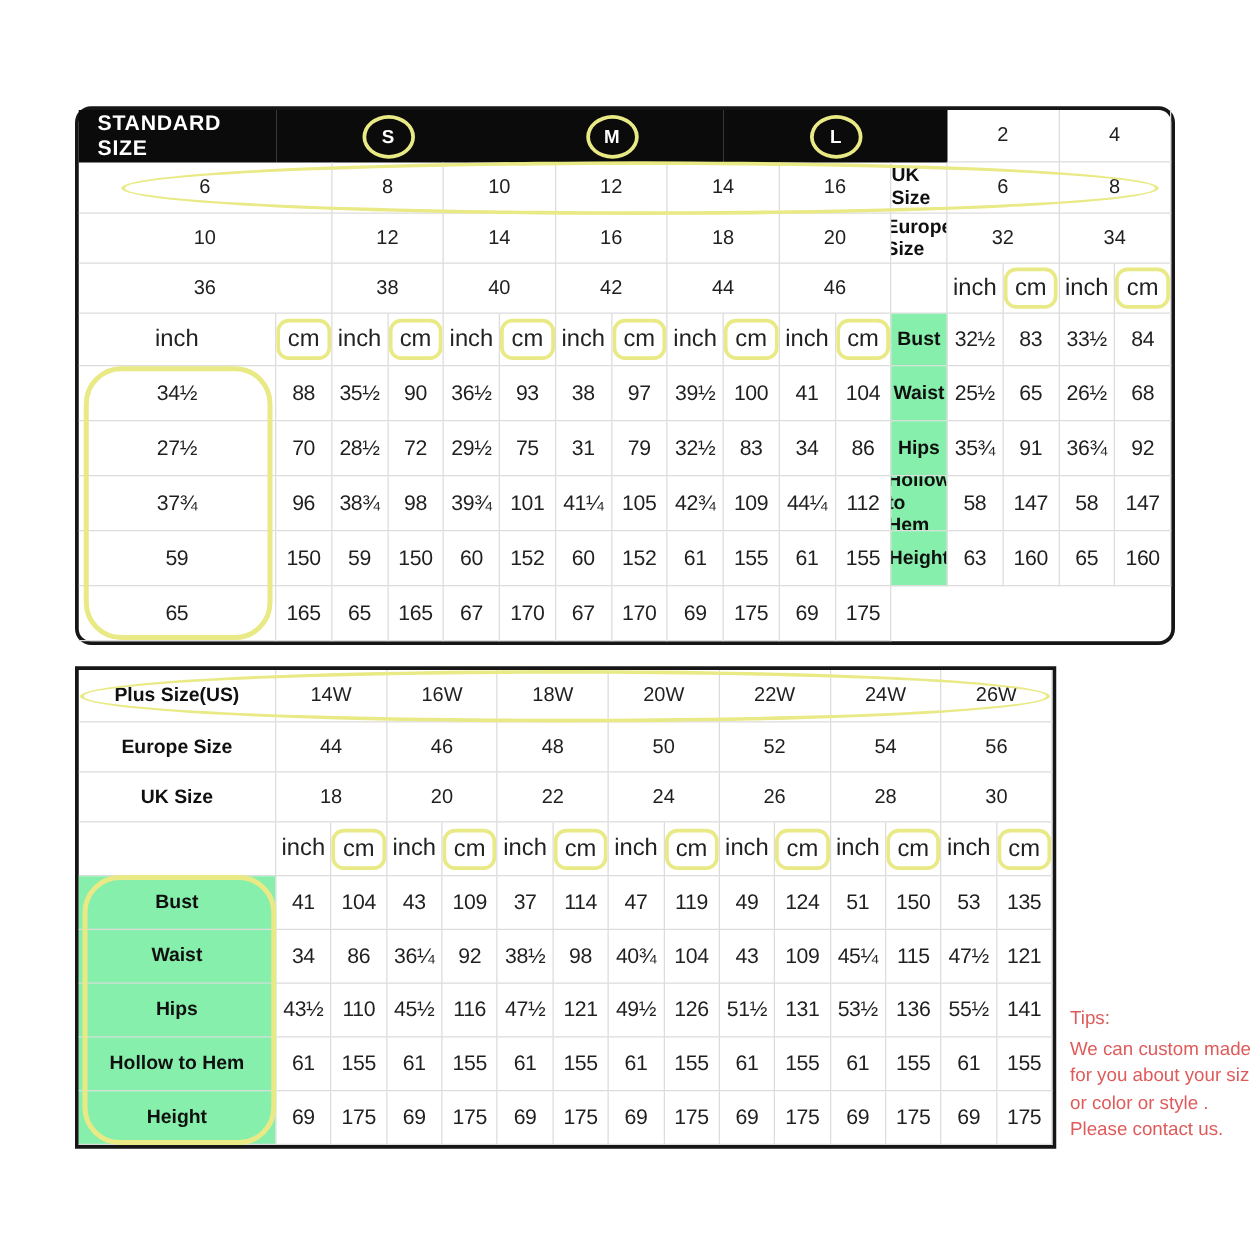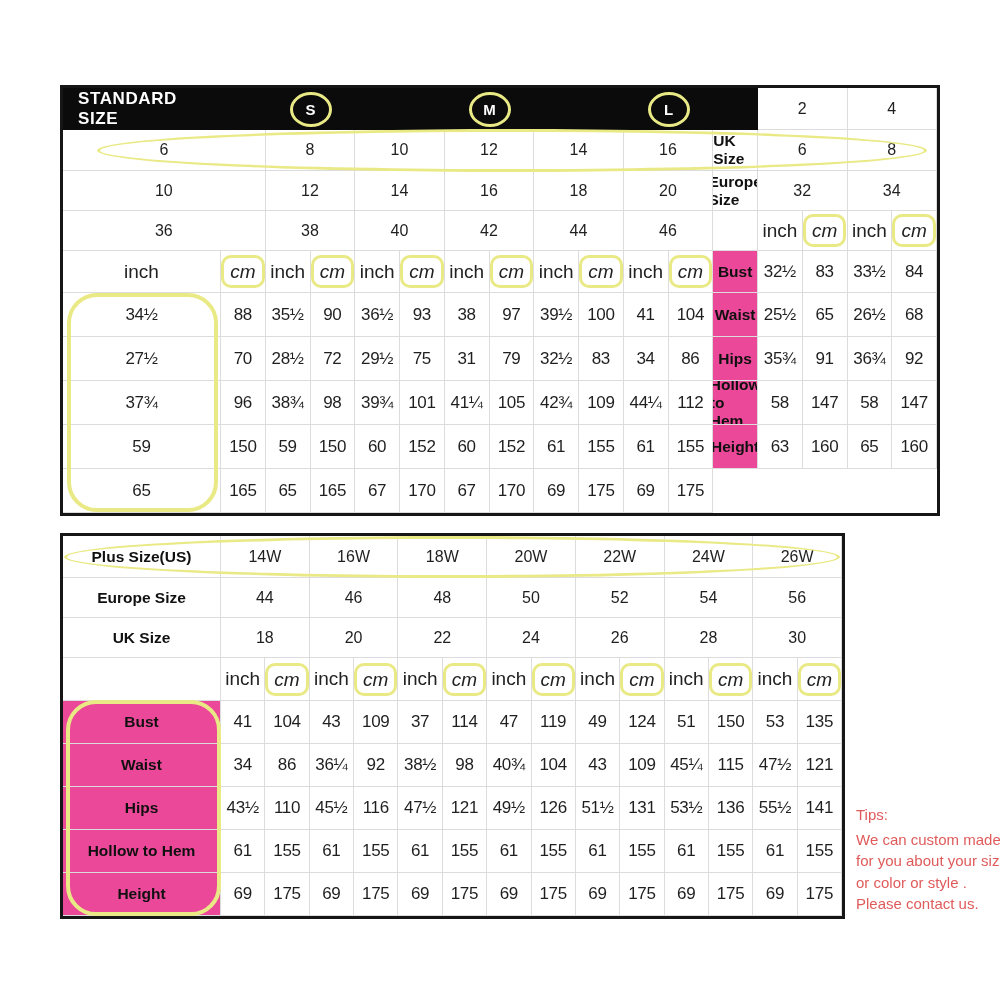--- a/index.html
+++ b/index.html
@@ -3,44 +3,44 @@
 <meta charset="utf-8">
 <style>
   html,body{margin:0;padding:0;background:#fff;}
   body{font-family:"Liberation Sans", sans-serif; -webkit-font-smoothing:antialiased;}
   #page{position:relative;width:1000px;height:1000px;background:#ffffff;overflow:hidden;}
 
   .size-table{position:absolute;background:#fff;}
   .grid{display:grid;box-sizing:border-box;border:3px solid #161616;background:#fff;width:100%;}
   #t1{left:60px;top:85px;width:880px;}
   #t1grid{grid-template-columns:158px repeat(16,1fr);
-          grid-template-rows:42px 41px 40px 40px 42px repeat(5,44px);}
+          grid-template-rows:42px 41px 40px 40px 42px repeat(5,44px);border-radius:13px;}
   #t2{left:60px;top:533px;width:785px;}
   #t2grid{grid-template-columns:158px repeat(14,1fr);
           grid-template-rows:42px 40px 40px 43px repeat(5,43px);text-align:center;}
 
   .cell{display:flex;align-items:center;justify-content:center;
         border-right:1px solid #dcdcdc;border-bottom:1px solid #dcdcdc;
         font-size:17px;color:#1f1f1f;overflow:hidden;}
   .span2{grid-column:span 2;}
   .span4{grid-column:span 4;}
   .num{font-size:17px;letter-spacing:-0.3px;}
   .sizenum{font-size:16px;}
   .label-cell{font-weight:700;font-size:15.5px;color:#101010;}
-  .gray{background:#ec4899;}
+  .gray{background:#86efac;}
   .unit{font-size:19px;color:#222;}
   .hdr{background:#0b0b0b;border:none;}
   .hdr-title{justify-content:flex-start;padding-left:15px;color:#ffffff;
              font-weight:700;font-size:17px;letter-spacing:0.6px;}
   .size-badge{display:flex;align-items:center;justify-content:center;
               min-width:18px;height:23px;padding:3px 9px;
               border:3px solid var(--hl);border-radius:50%;
               color:#fff;font-weight:700;font-size:15px;line-height:1;}
   .cm-badge{display:inline-block;border:3.5px solid var(--hl);border-radius:10px;
-            padding:4px 6px;line-height:1;font-style:italic;}
+            padding:4px 6px;line-height:1;}
 
   .hl{position:absolute;border:3.5px solid var(--hl);pointer-events:none;}
   .hl-ellipse{border-radius:50%;}
   .hl-rect{border-radius:30px;border-width:4px;}
   #us-row-hl{left:37px;top:44px;width:824px;height:37px;}
   #std-labels-hl{left:7px;top:208px;width:143px;height:211px;}
   #plus-row-hl{left:4px;top:3px;width:770px;height:36px;}
   #plus-labels-hl{left:6px;top:167px;width:147px;height:208px;}
 
   #tips{position:absolute;left:856px;top:804px;width:146px;

